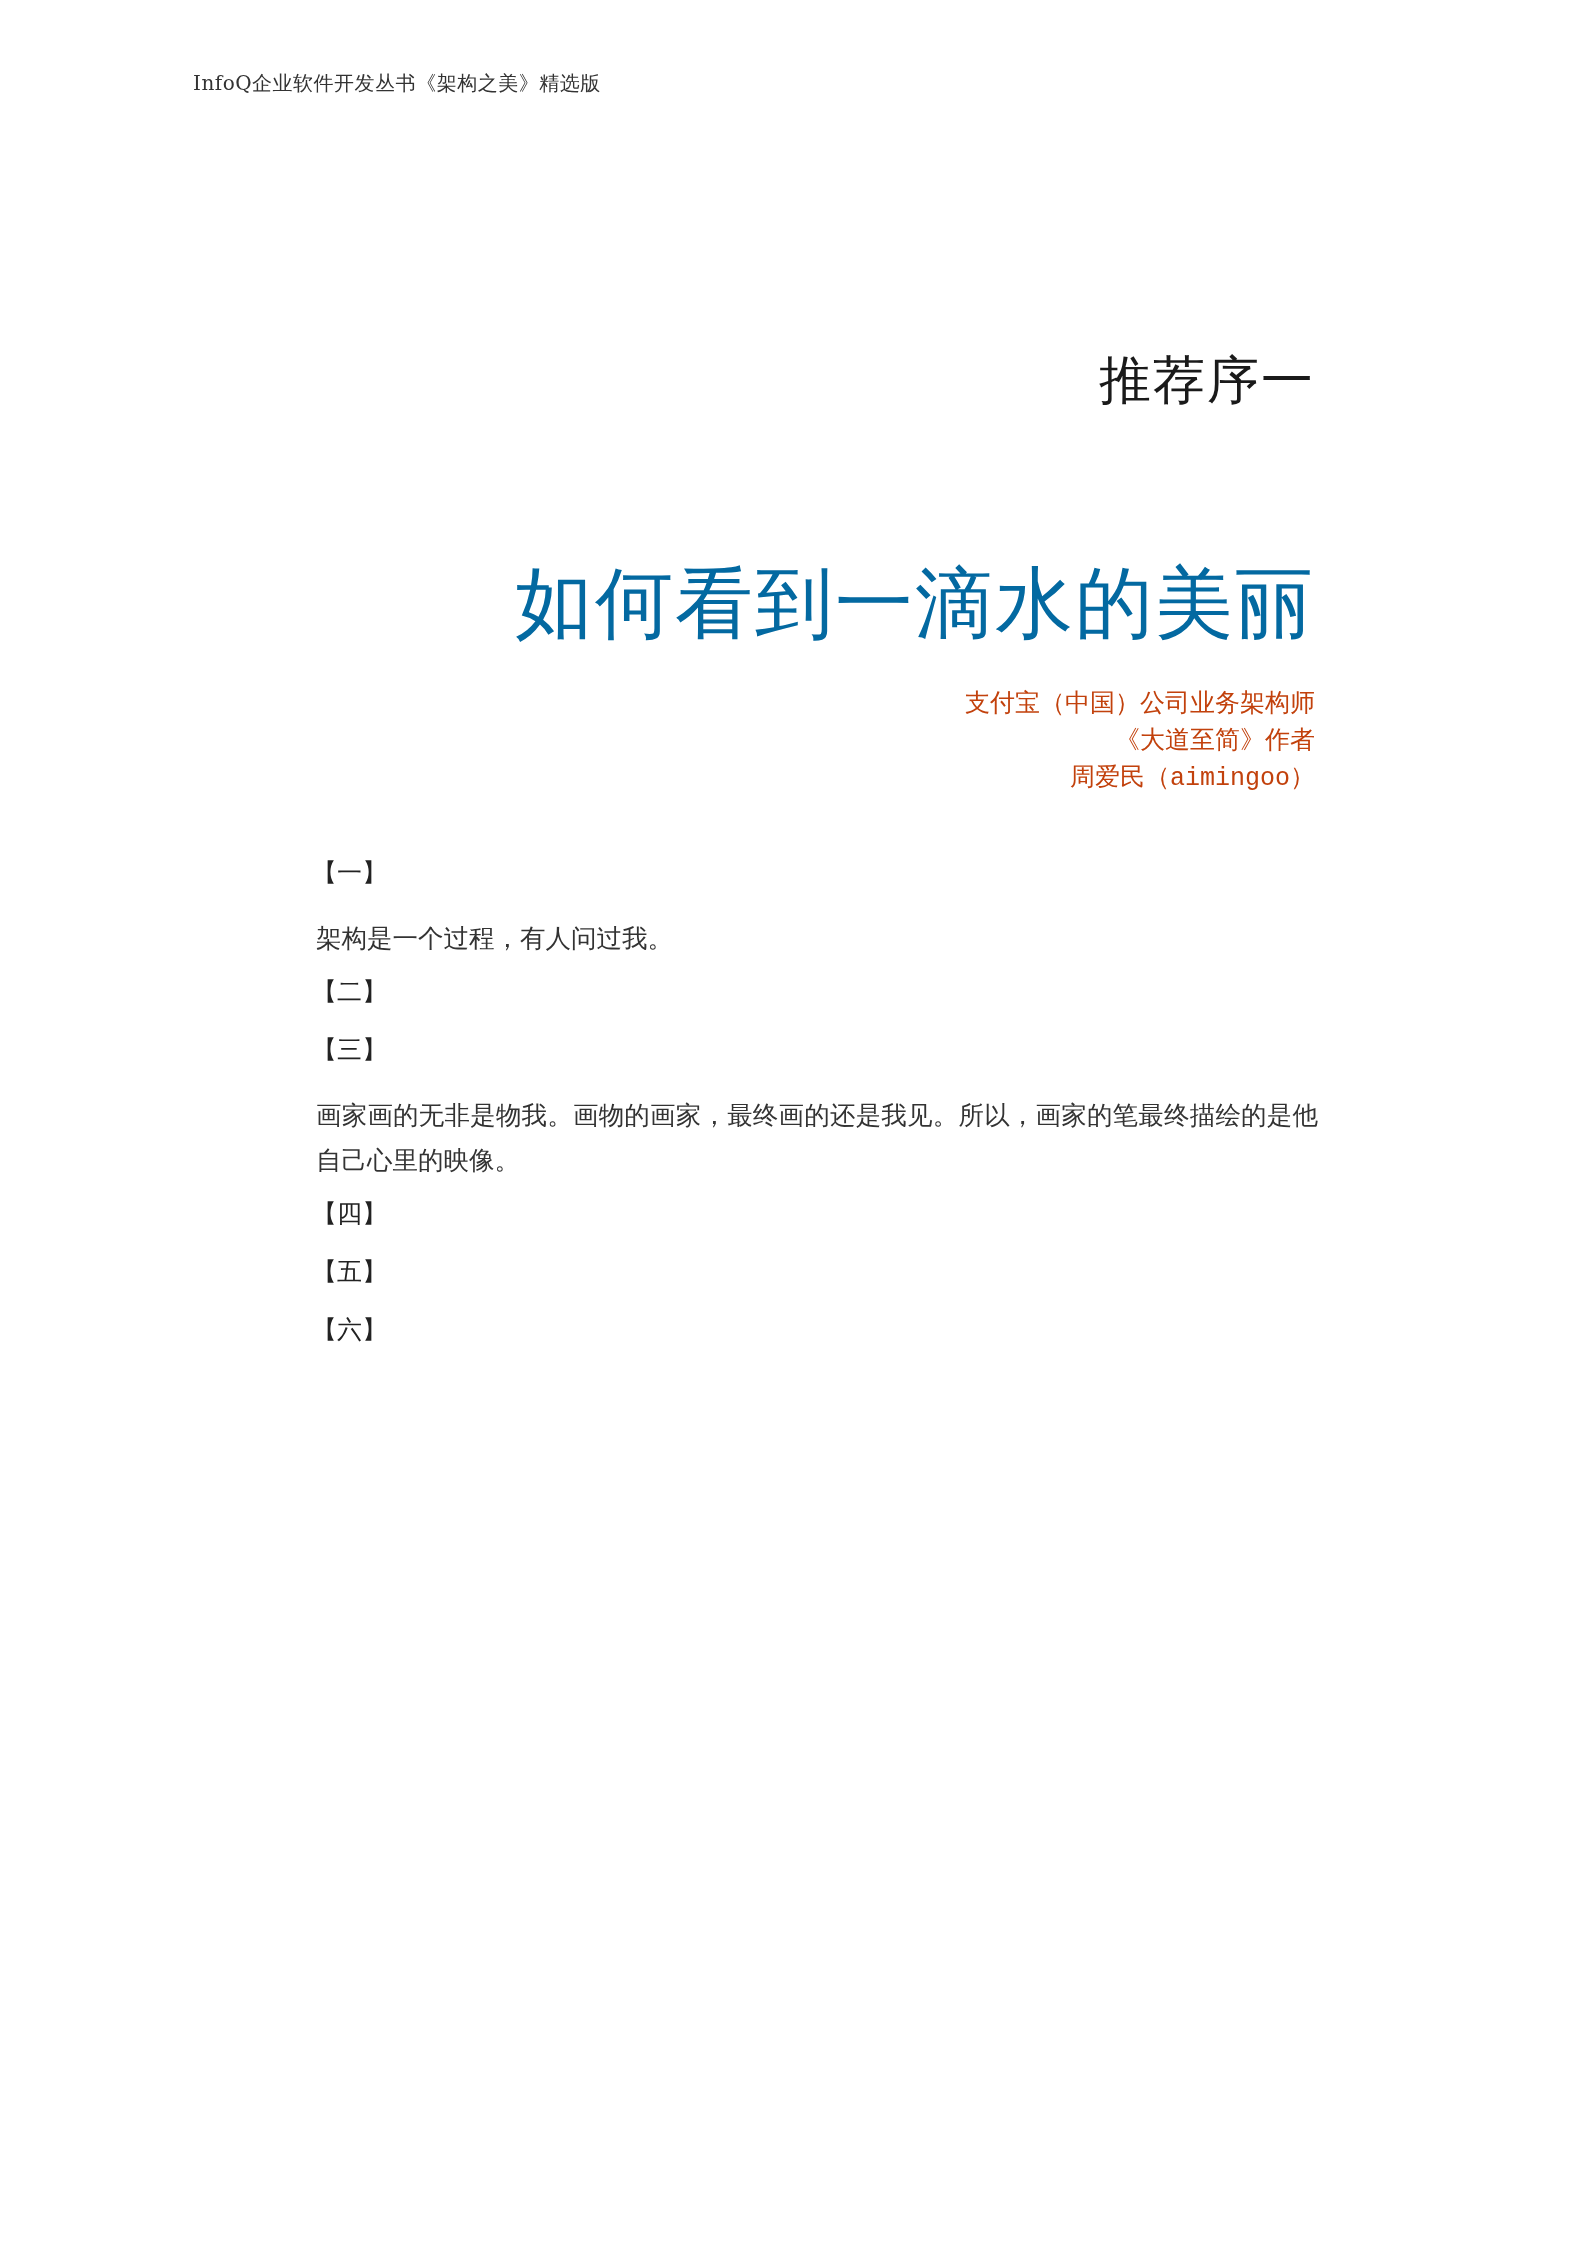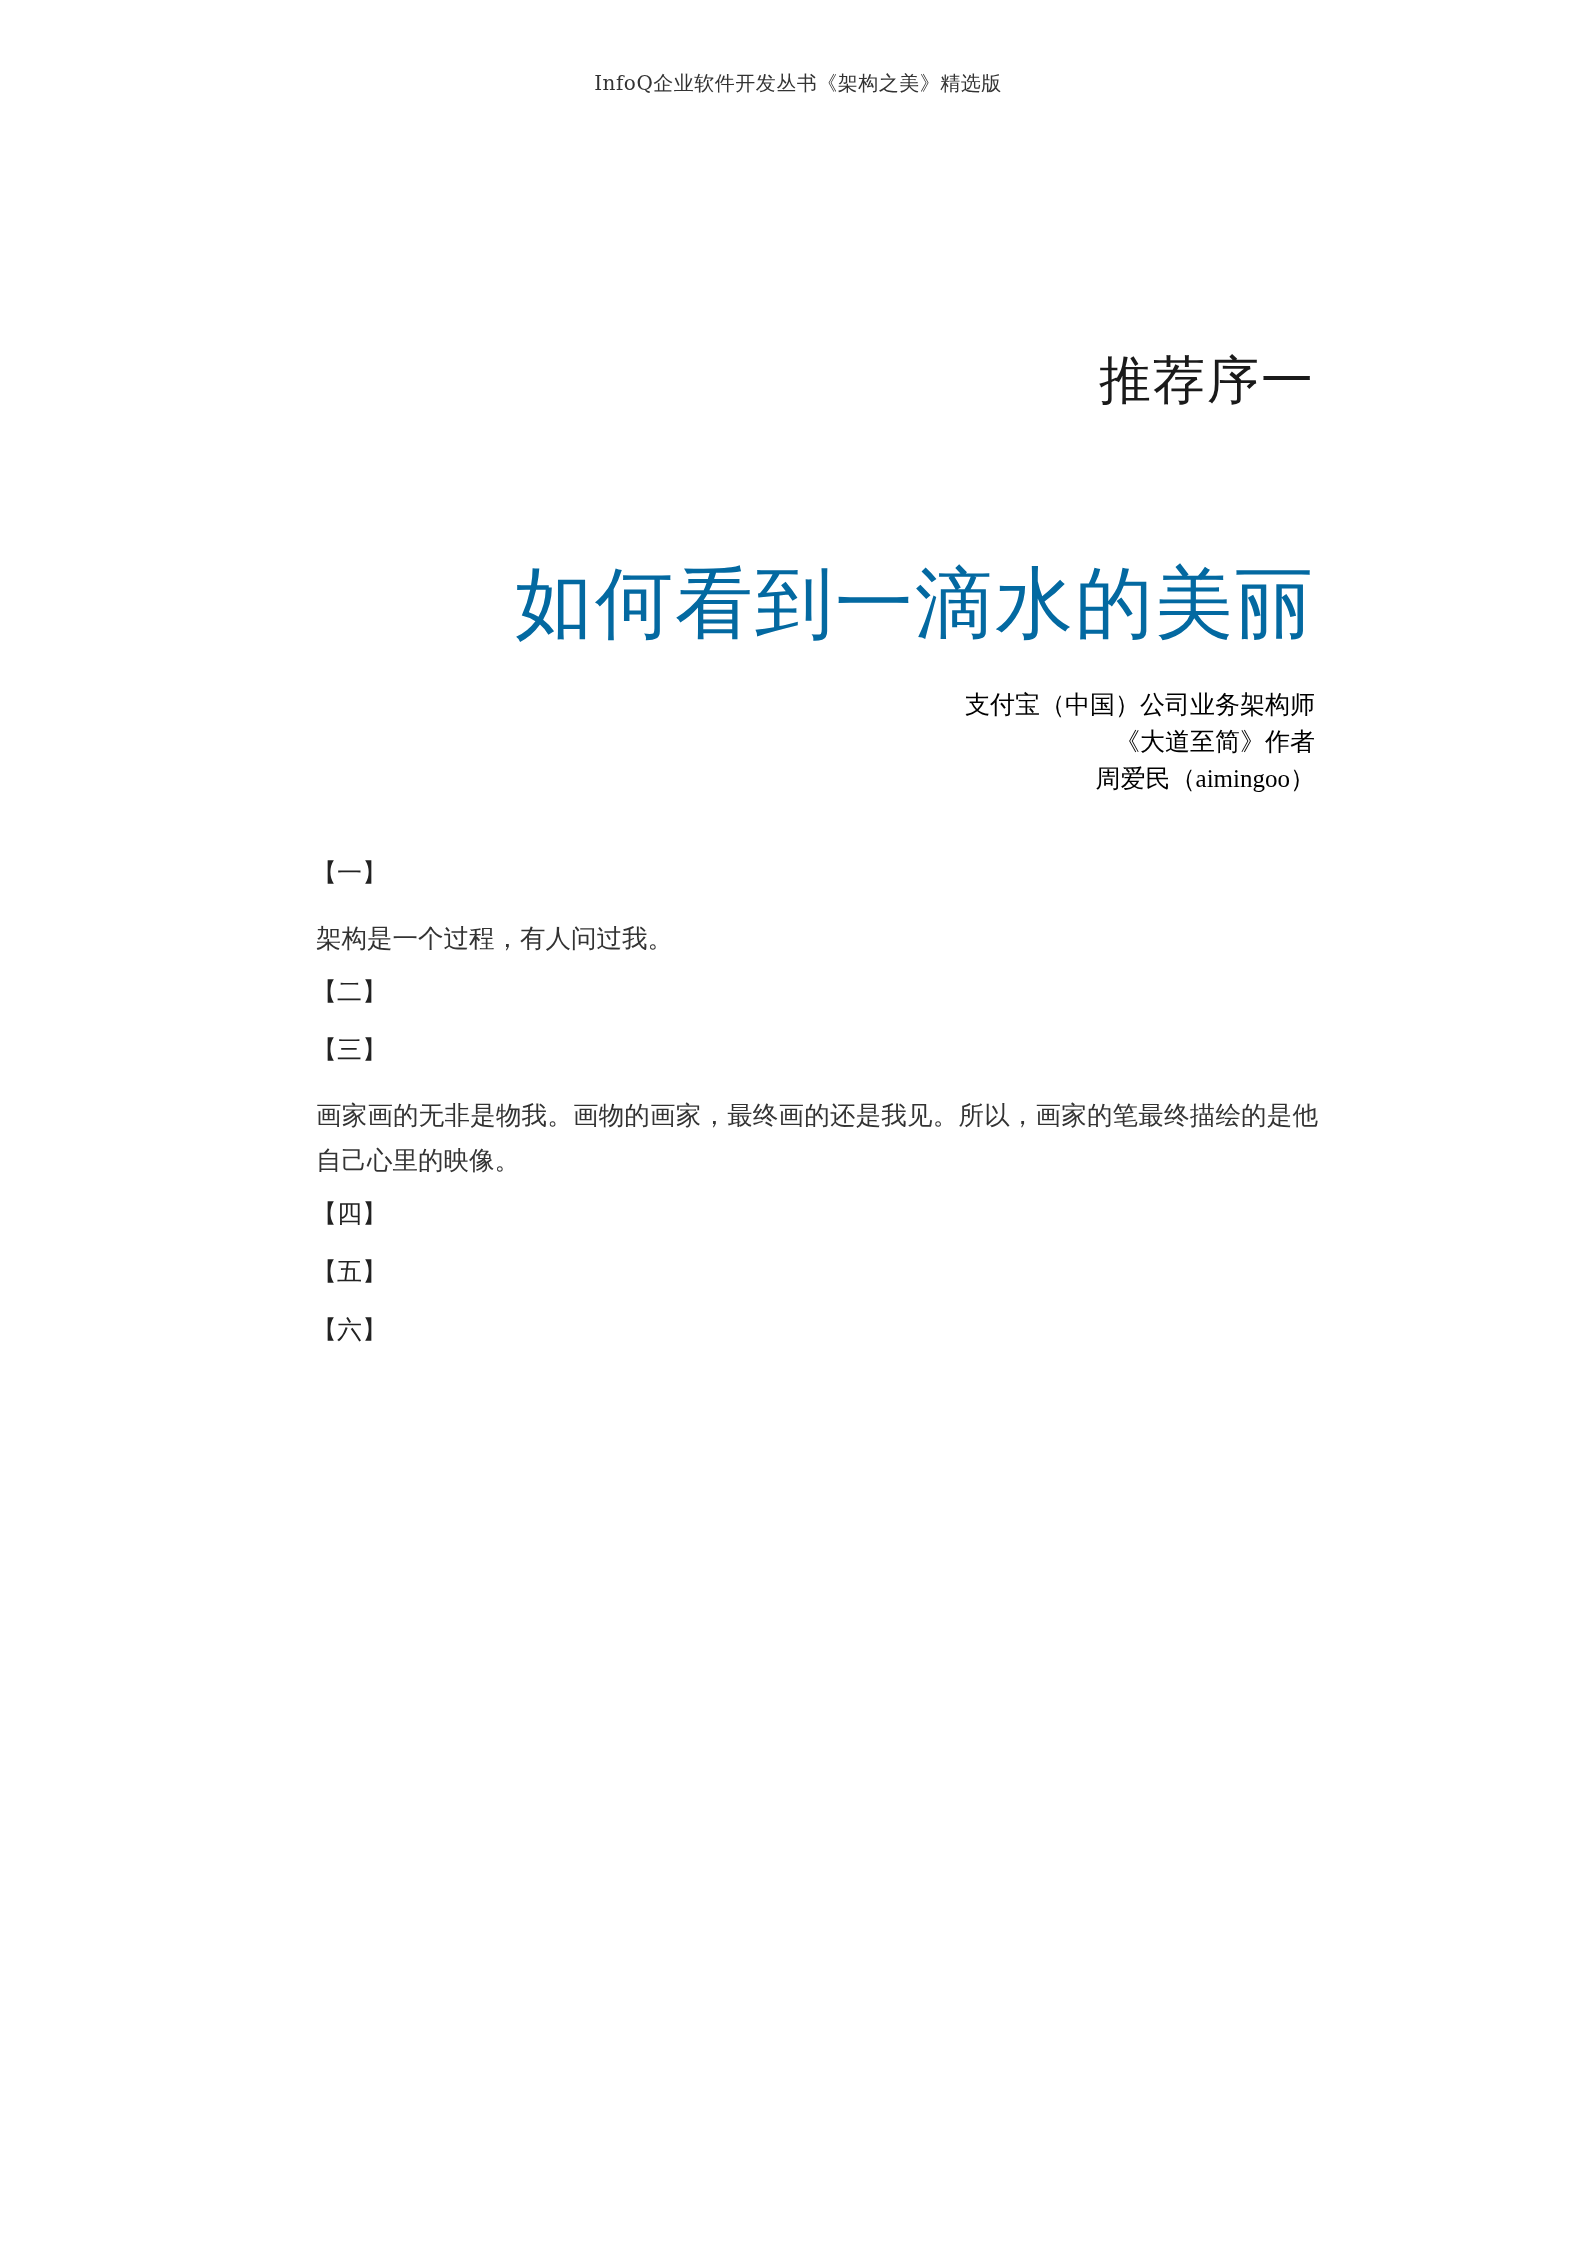--- a/index.html
+++ b/index.html
@@ -14,21 +14,21 @@
       overflow: hidden;
       color: #222222;
       font-family: "DejaVu Serif", "Liberation Serif", serif;
     }
     .running-header {
       position: absolute;
       top: 70px;
       left: 193px;
       width: 1210px;
       display: flex;
-      justify-content: center;
+      justify-content: flex-start;
       font-size: 20px;
       color: #333333;
       font-family: "DejaVu Serif", "Liberation Serif", serif;
       letter-spacing: 0.5px;
     }
     .preface-label {
       position: absolute;
       top: 346px;
       right: 270px;
       font-size: 52px;
@@ -47,22 +47,22 @@
       letter-spacing: 2px;
       white-space: nowrap;
     }
     .byline {
       position: absolute;
       top: 686px;
       right: 270px;
       text-align: right;
       font-size: 25px;
       line-height: 37px;
-      color: #000000;
-      font-family: Liberation Serif, serif;
+      color: #c2410c;
+      font-family: Liberation Mono, monospace;
     }
     .byline div { white-space: nowrap; }
     .body-text {
       position: absolute;
       top: 858px;
       left: 316px;
       width: 1002px;
       font-family: "DejaVu Sans", "Liberation Sans", sans-serif;
       font-size: 25.5px;
       color: #333333;

